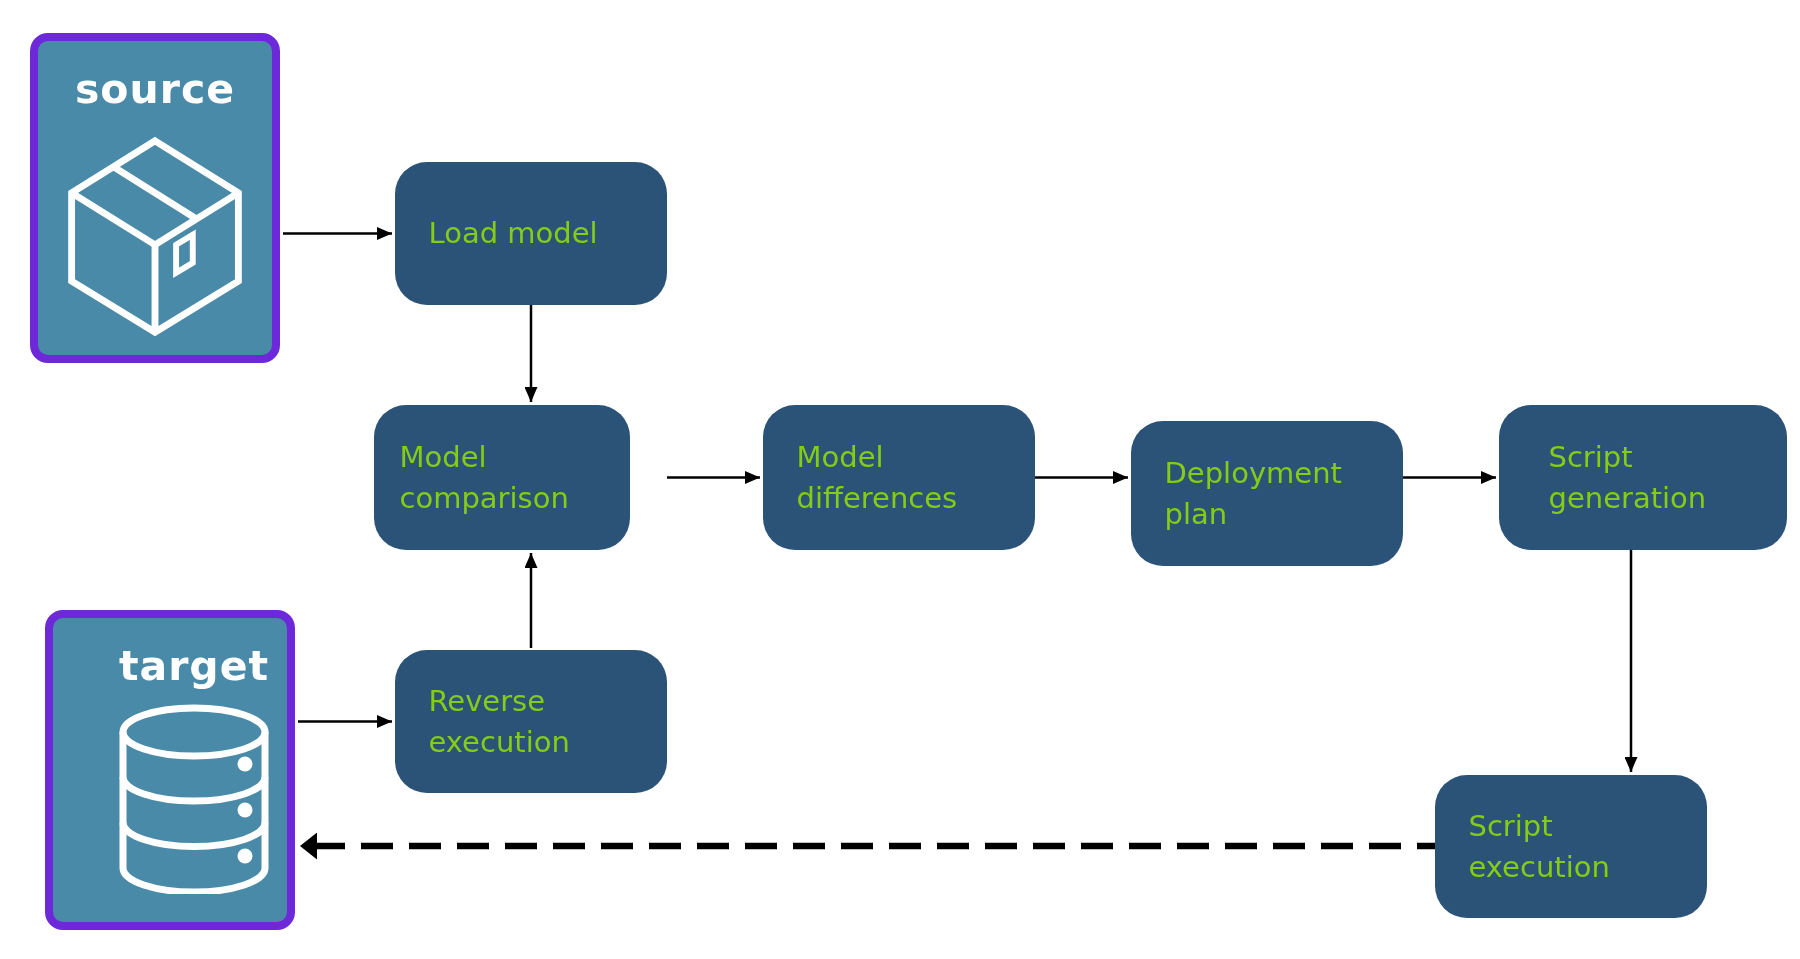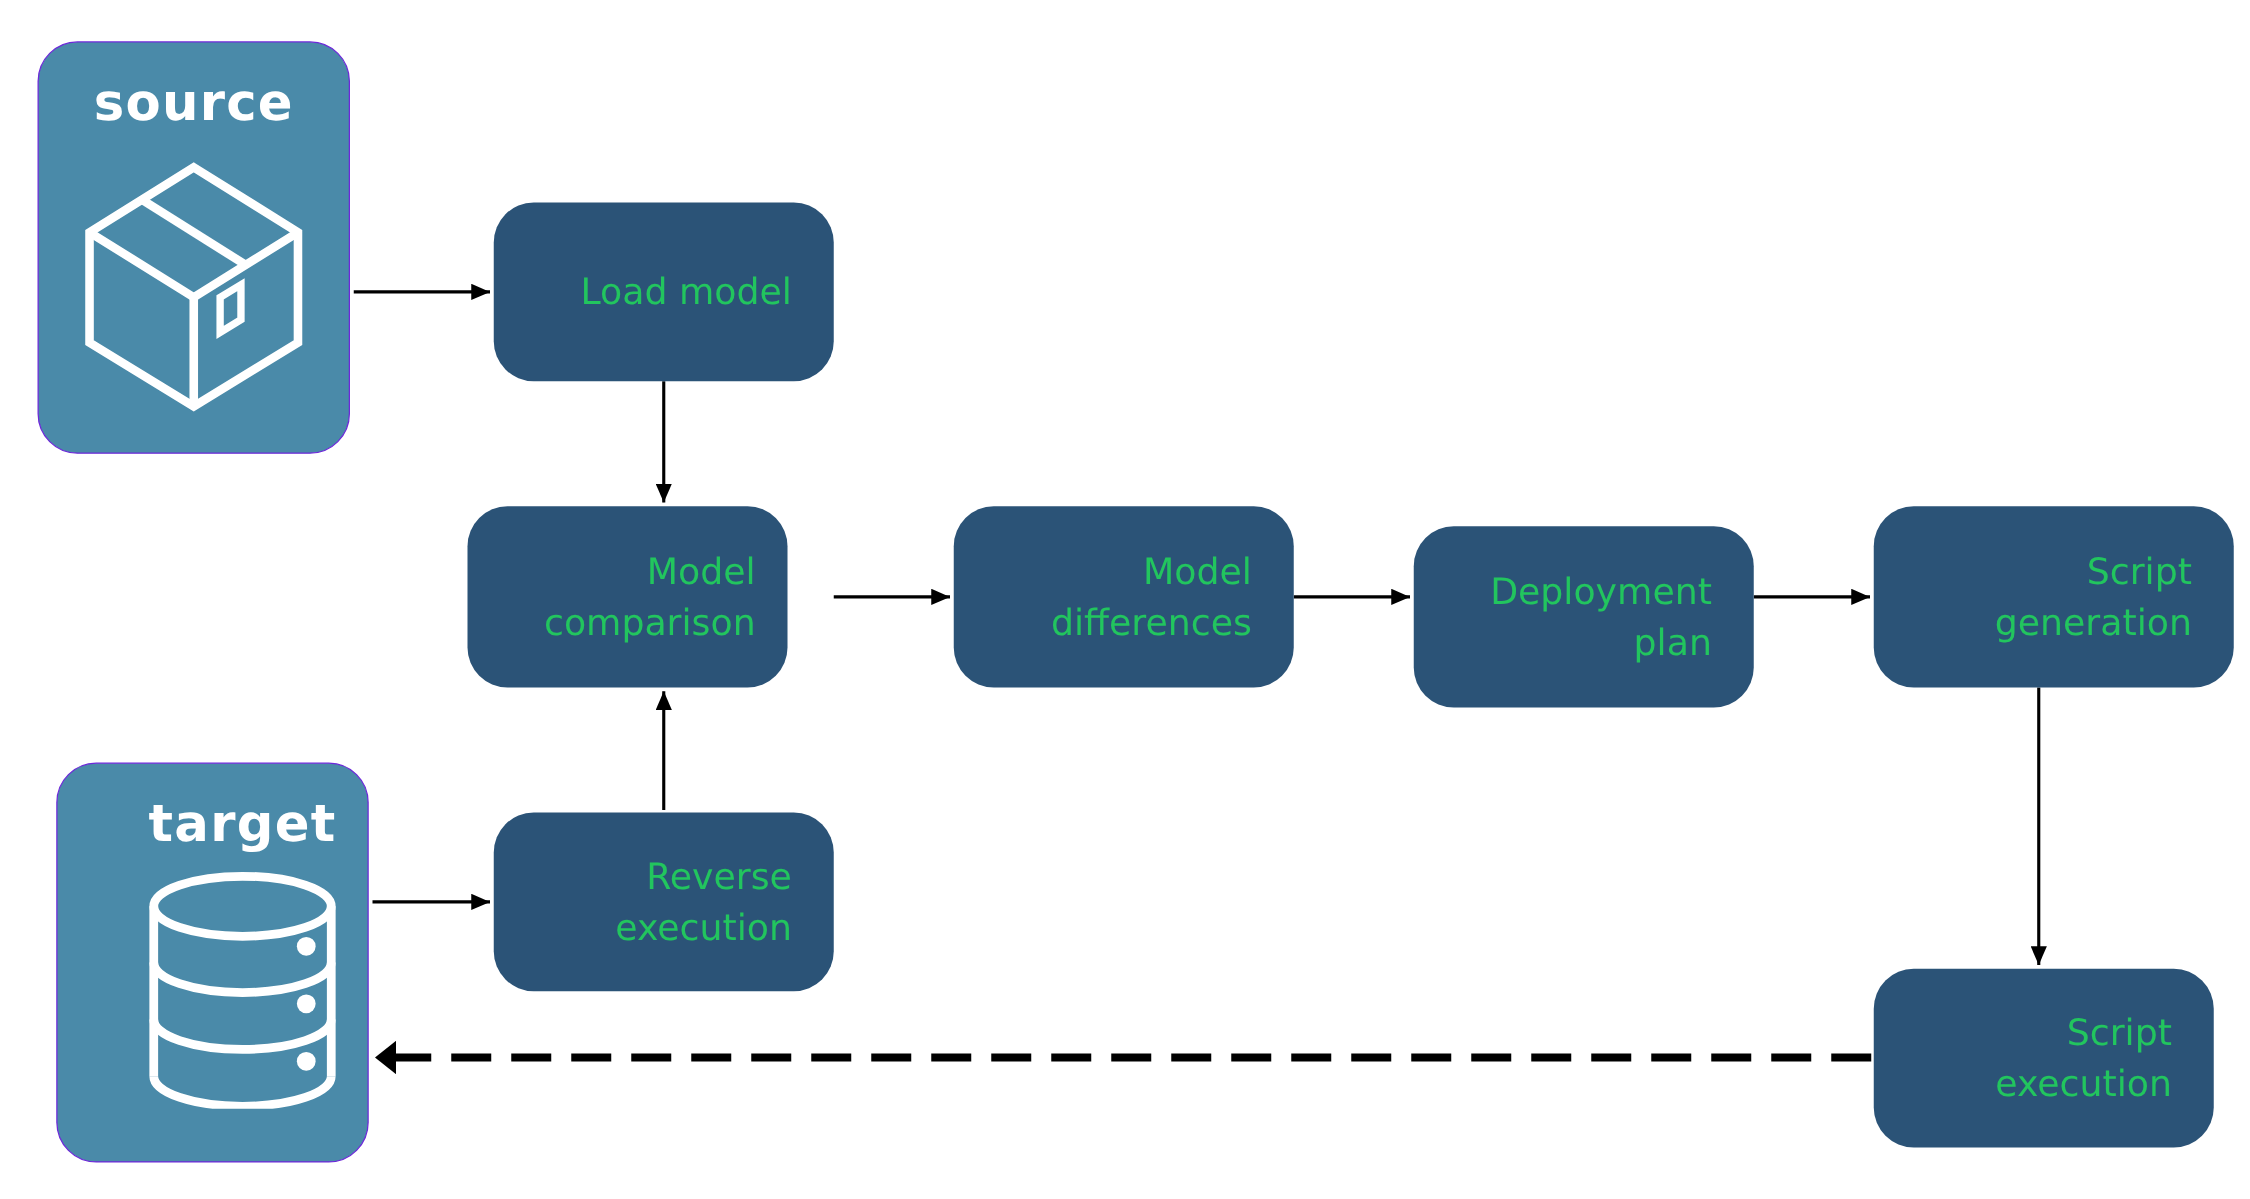--- a/index.html
+++ b/index.html
@@ -4,25 +4,25 @@
 <style>
   html,body { margin:0; padding:0; background:#ffffff; }
   .canvas {
     position:relative; width:1800px; height:959px; background:#ffffff;
     font-family:"DejaVu Sans","Liberation Sans",sans-serif; overflow:hidden;
   }
   svg.edges { position:absolute; left:0; top:0; width:1800px; height:959px; pointer-events:none; }
   .node {
     position:absolute; background:#2b5377; border-radius:32px;
     display:flex; align-items:center; justify-content:center;
-    color:#22c55e; font-size:29px; line-height:1.38; text-align:right;
+    color:#84cc16; font-size:29px; line-height:1.38; text-align:left;
   }
   .node .lbl { width:205px; }
   .endpoint {
-    position:absolute; background:#4a8aa9; border:1px solid #6d28d9; border-radius:32px;
+    position:absolute; background:#4a8aa9; border:8px solid #6d28d9; border-radius:18px;
     box-sizing:border-box; display:flex; flex-direction:column; align-items:center;
   }
   .endpoint .title {
     color:#ffffff; font-weight:bold; font-size:41px; line-height:52px;
     margin-top:22px; letter-spacing:1px;
   }
   .endpoint svg.ep-icon { display:block; }
   .ep-icon * { vector-effect:none; }
 </style>
 </head>
@@ -99,17 +99,17 @@
   </div>
 
   <div class="node" style="left:1499px; top:405px; width:272px; height:145px;padding-left:16px;">
     <div class="lbl">Script generation</div>
   </div>
 
   <div class="node" style="left:395px; top:650px; width:272px; height:143px;">
     <div class="lbl">Reverse execution</div>
   </div>
 
-  <div class="node" style="left:1499px; top:775px; width:272px; height:143px;">
+  <div class="node" style="left:1435px; top:775px; width:272px; height:143px;">
     <div class="lbl">Script execution</div>
   </div>
 
 </div>
 
 </body></html>

